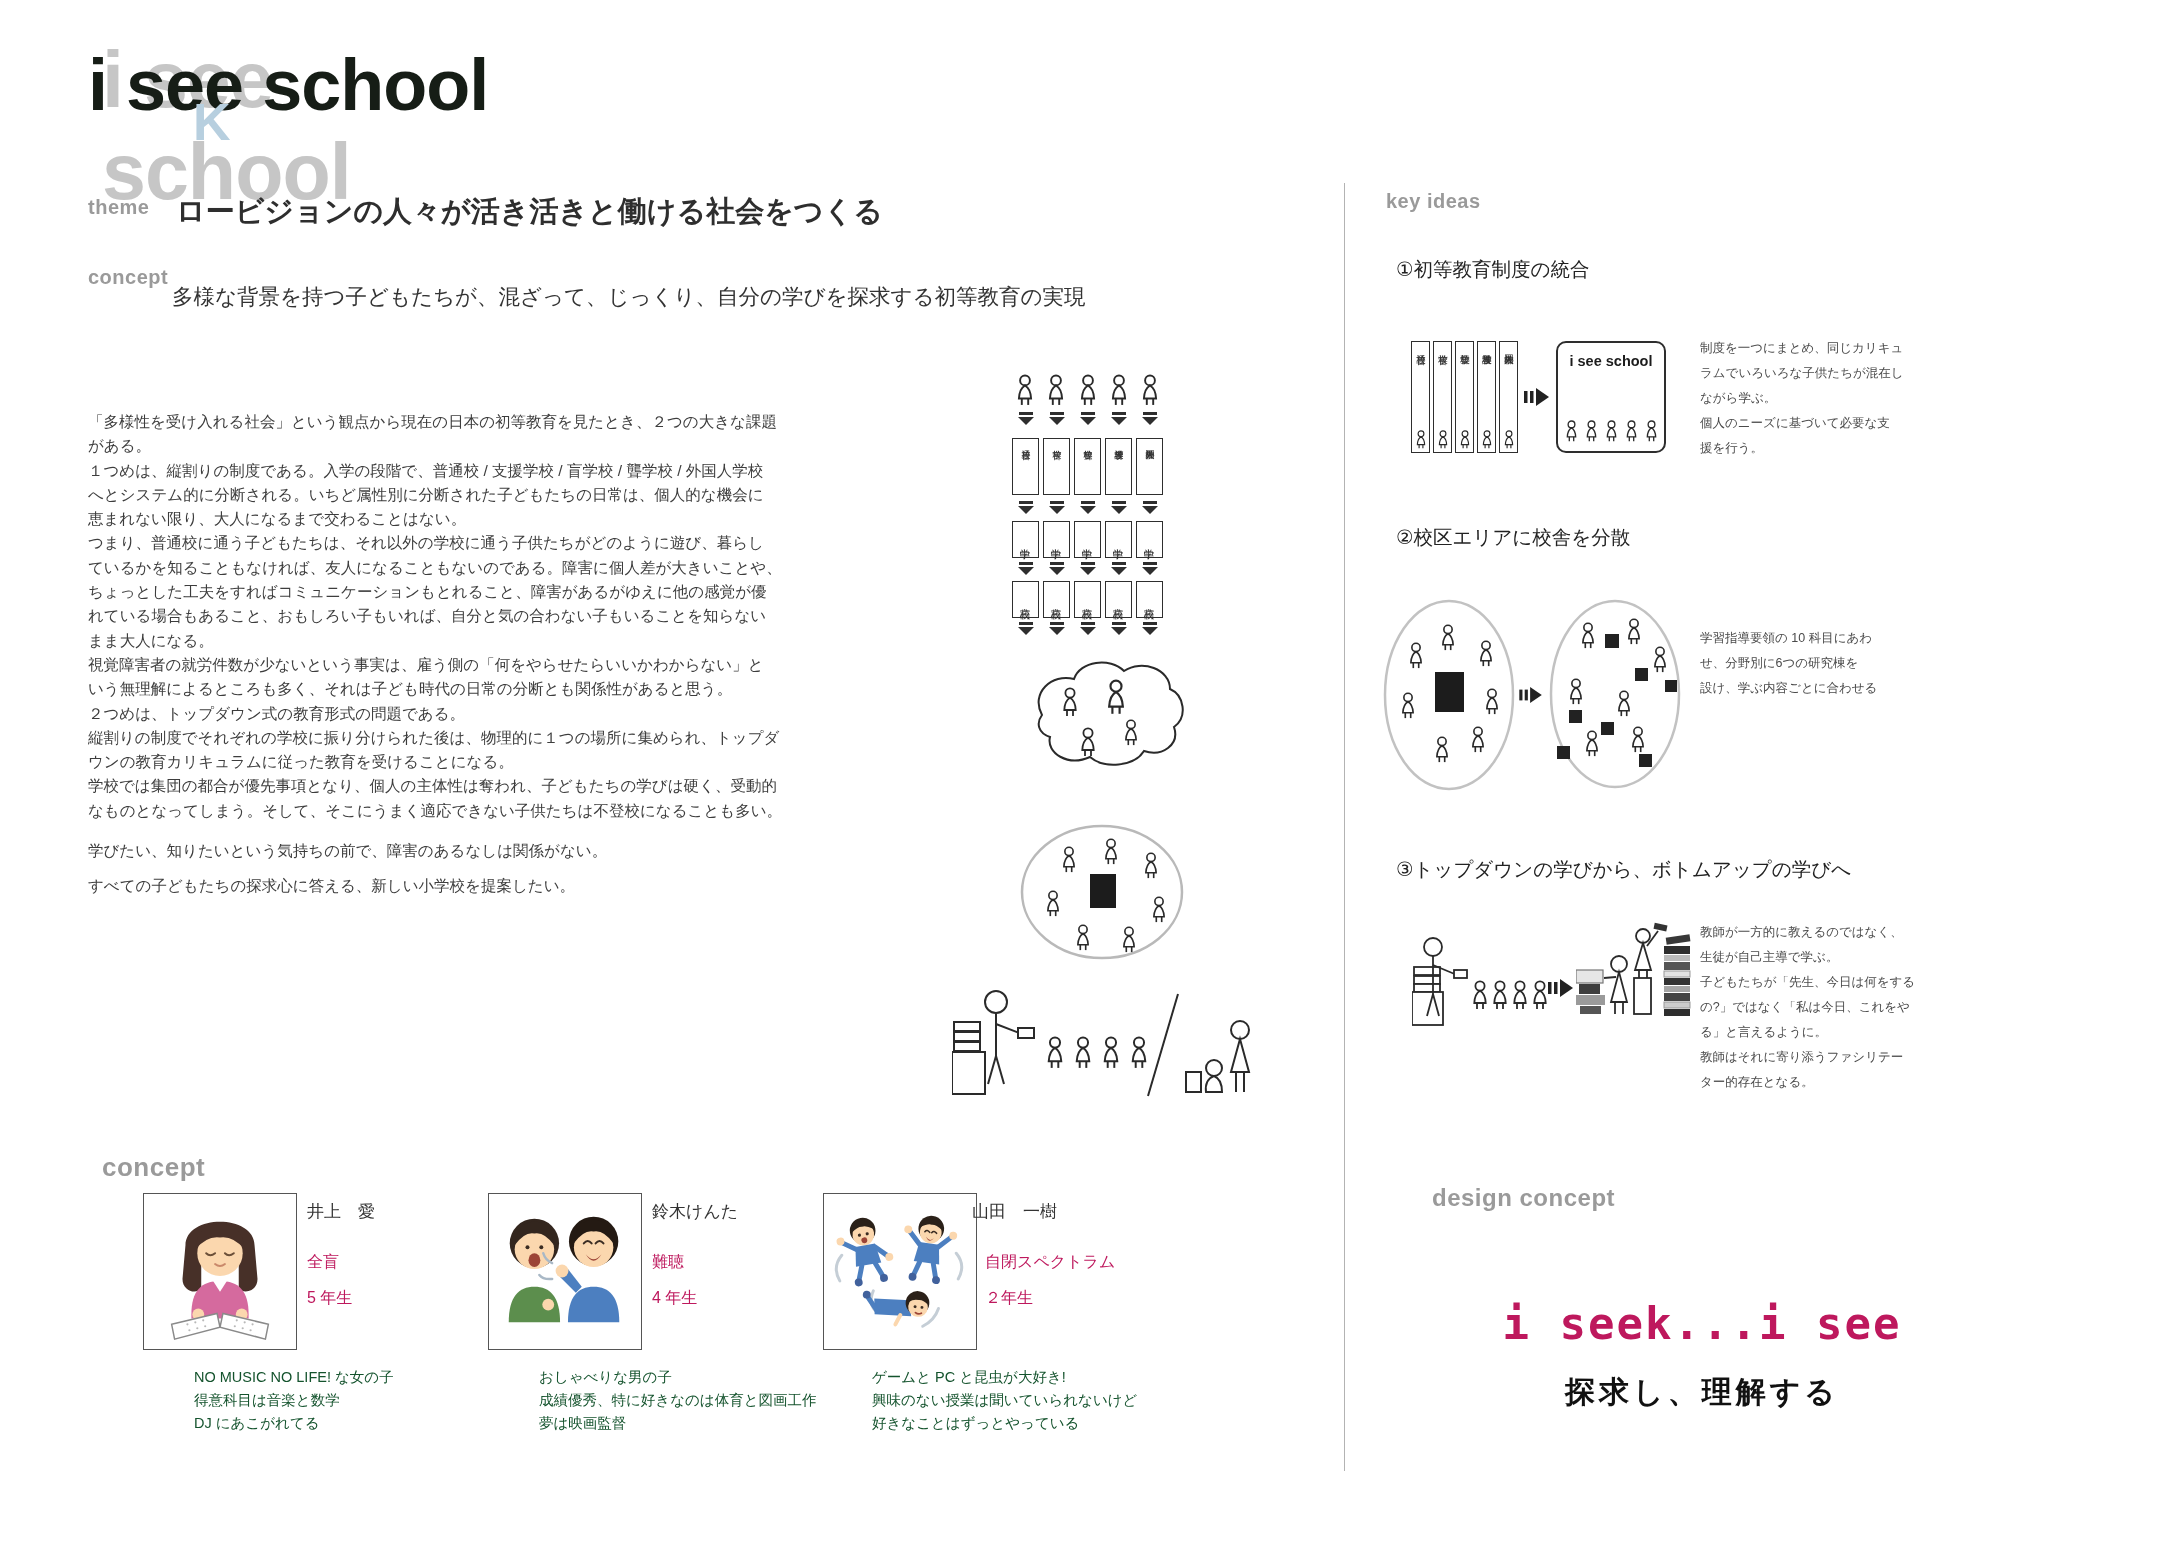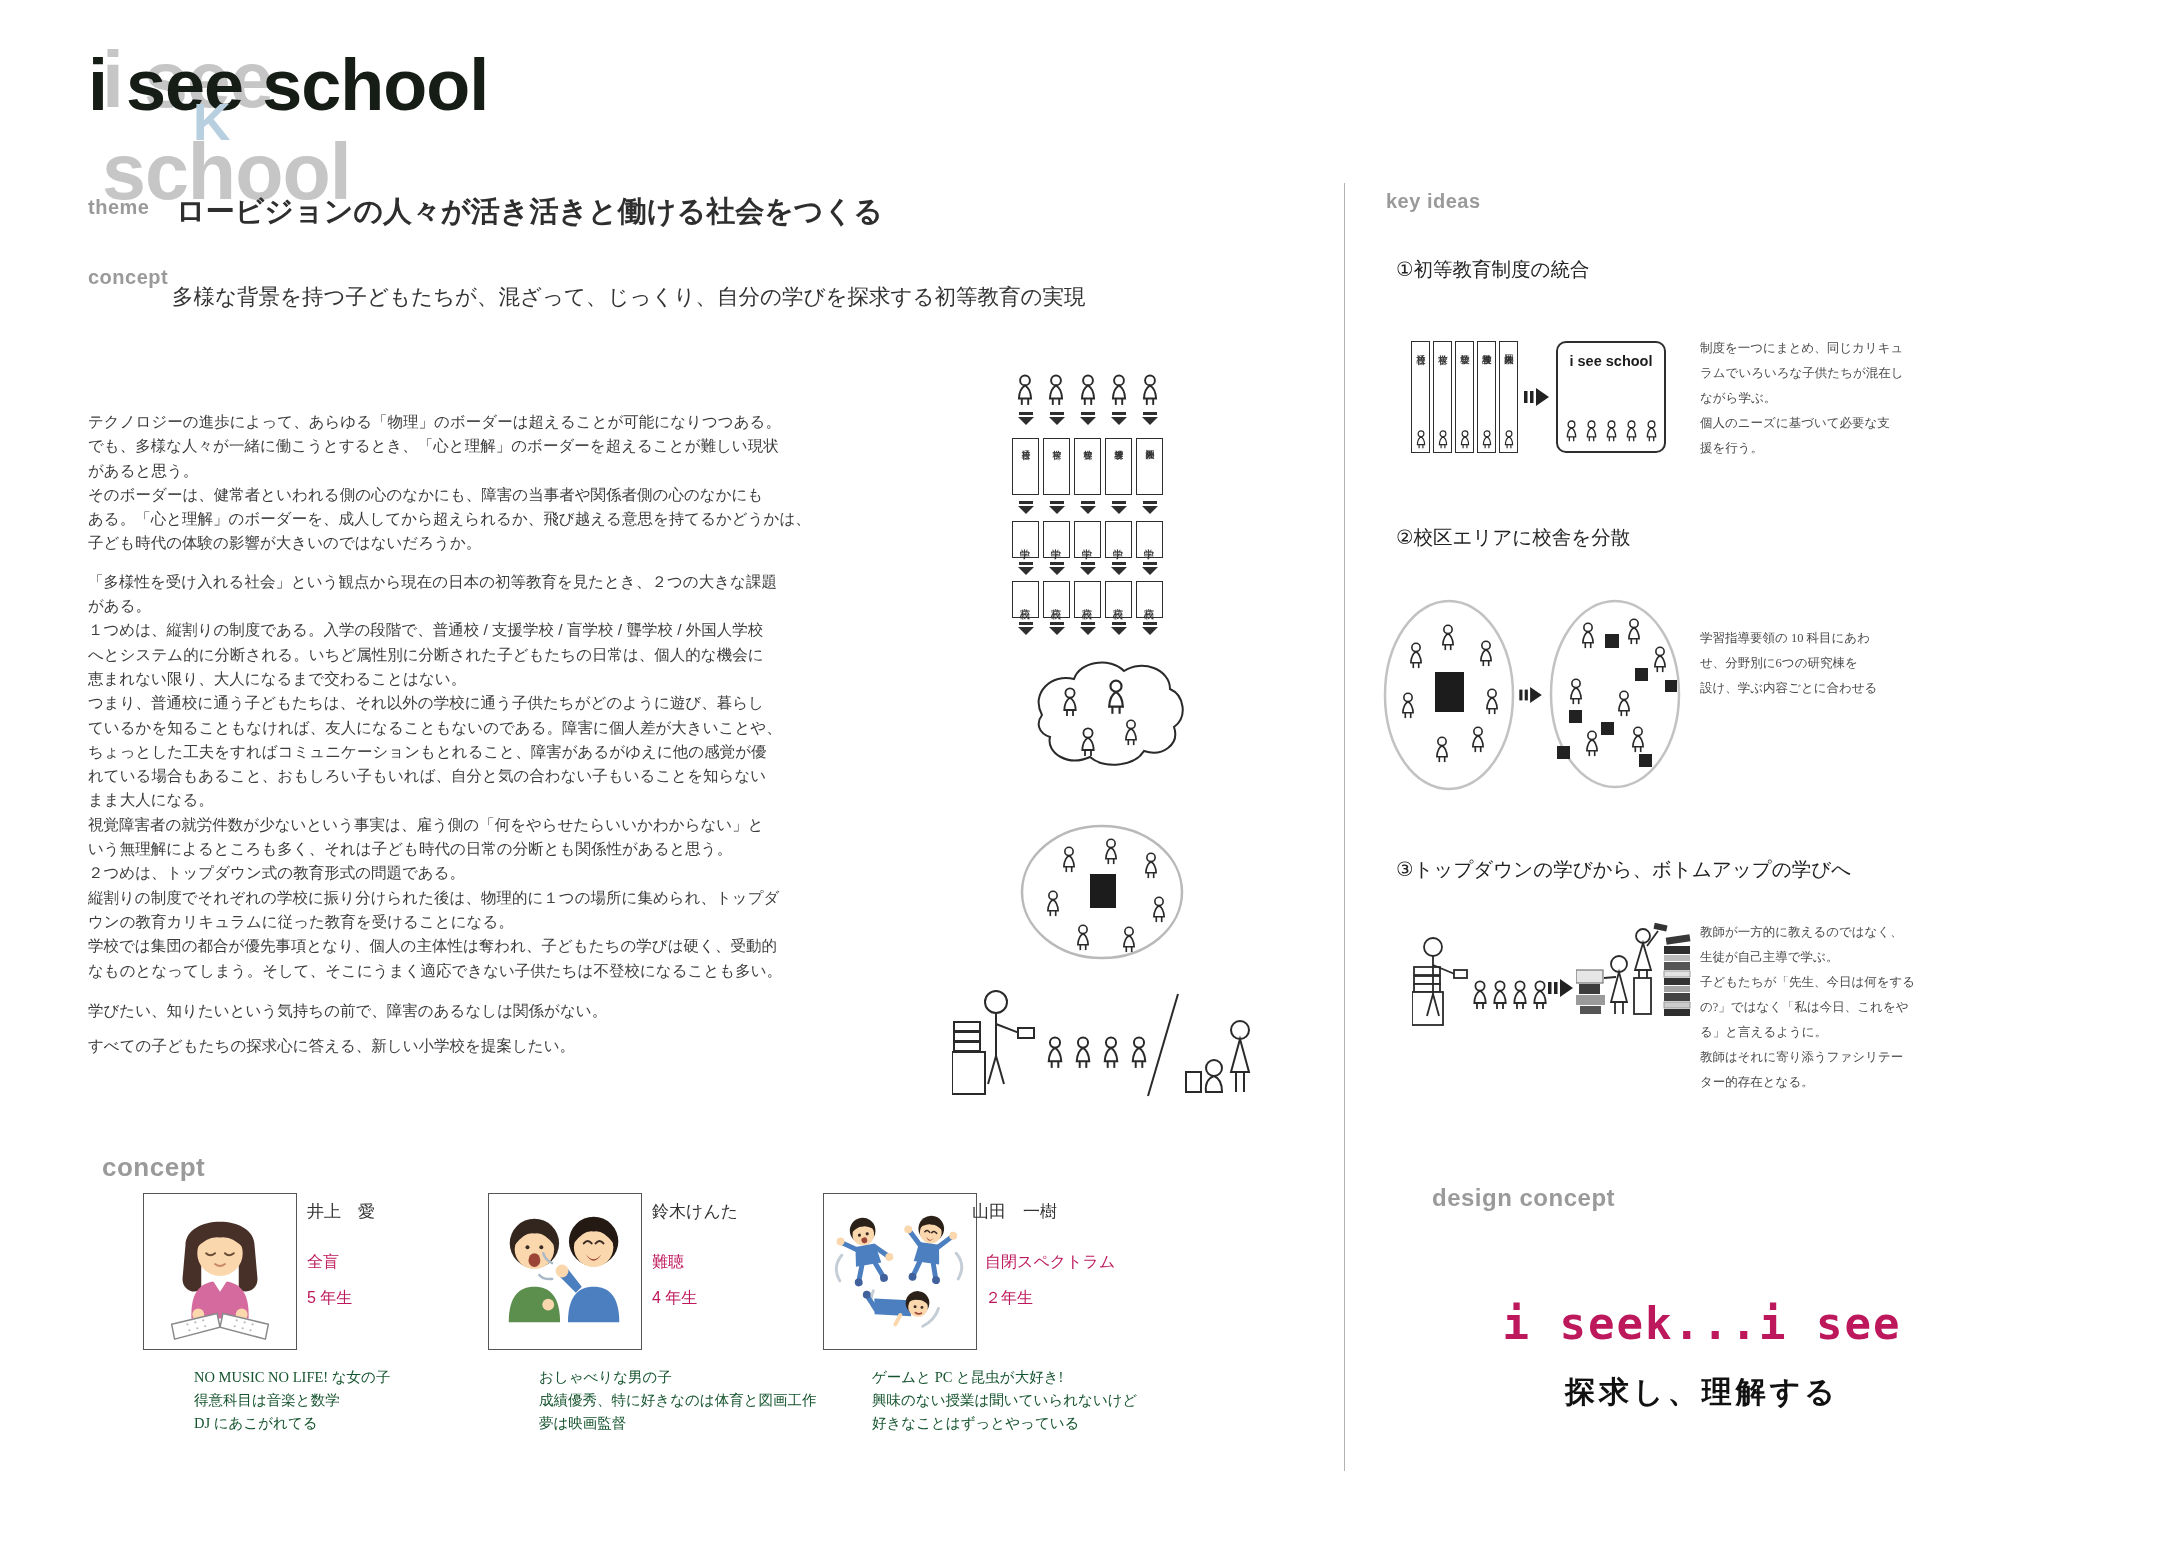--- a/index.html
+++ b/index.html
@@ -1,20 +1,20 @@
 <!DOCTYPE html>
 <html><head>
 <meta charset="utf-8">
 <style>
   * { margin:0; padding:0; box-sizing:border-box; }
   html,body { background:#ffffff; }
   body { width:2184px; height:1544px; position:relative; overflow:hidden;
          font-family:"Liberation Sans","DejaVu Sans",sans-serif; color:#333; }
   .abs { position:absolute; }
-  .ml { white-space:pre-line;font-family:Liberation Serif, serif; }
+  .ml { white-space:pre-line; }
   .lbl { font-weight:bold; color:#9a9a9a; font-size:20px; letter-spacing:0.5px; }
   .nowrap { white-space:nowrap; }
 
   
   .title-wrap { left:88px; top:44px; height:110px; }
   .title-ghost { position:absolute; left:14px; top:-10px; font-size:79px; font-weight:bold;
                  color:#c6c6c6; letter-spacing:-1px; }
   .title-main  { position:relative; font-size:72px; font-weight:bold; color:#161d16;
                  letter-spacing:-1px; }
   .title-k { left:193px; top:92px; font-size:52px; color:#b7cfdf; font-weight:bold; }
@@ -90,26 +90,20 @@
 </div>
 <div class="abs title-k">K</div>
 
 <div class="abs lbl" style="left:88px; top:196px;">theme</div>
 <div class="abs nowrap" style="left:176px; top:192px; font-size:29px; font-weight:bold; color:#2e2e2e;">ロービジョンの人々が活き活きと働ける社会をつくる</div>
 
 <div class="abs lbl" style="left:88px; top:266px;">concept</div>
 <div class="abs nowrap" style="left:172px; top:282px; font-size:21.5px; color:#333;">多様な背景を持つ子どもたちが、混ざって、じっくり、自分の学びを探求する初等教育の実現</div>
 
 <div class="abs bodytext">
-  <p class="p1">テクノロジーの進歩によって、あらゆる「物理」のボーダーは超えることが可能になりつつある。
-でも、多様な人々が一緒に働こうとするとき、「心と理解」のボーダーを超えることが難しい現状
-があると思う。
-そのボーダーは、健常者といわれる側の心のなかにも、障害の当事者や関係者側の心のなかにも
-ある。「心と理解」のボーダーを、成人してから超えられるか、飛び越える意思を持てるかどうかは、
-子ども時代の体験の影響が大きいのではないだろうか。</p>
   <p class="p2">「多様性を受け入れる社会」という観点から現在の日本の初等教育を見たとき、２つの大きな課題
 がある。
 １つめは、縦割りの制度である。入学の段階で、普通校 / 支援学校 / 盲学校 / 聾学校 / 外国人学校
 へとシステム的に分断される。いちど属性別に分断された子どもたちの日常は、個人的な機会に
 恵まれない限り、大人になるまで交わることはない。
 つまり、普通校に通う子どもたちは、それ以外の学校に通う子供たちがどのように遊び、暮らし
 ているかを知ることもなければ、友人になることもないのである。障害に個人差が大きいことや、
 ちょっとした工夫をすればコミュニケーションもとれること、障害があるがゆえに他の感覚が優
 れている場合もあること、おもしろい子もいれば、自分と気の合わない子もいることを知らない
 まま大人になる。

